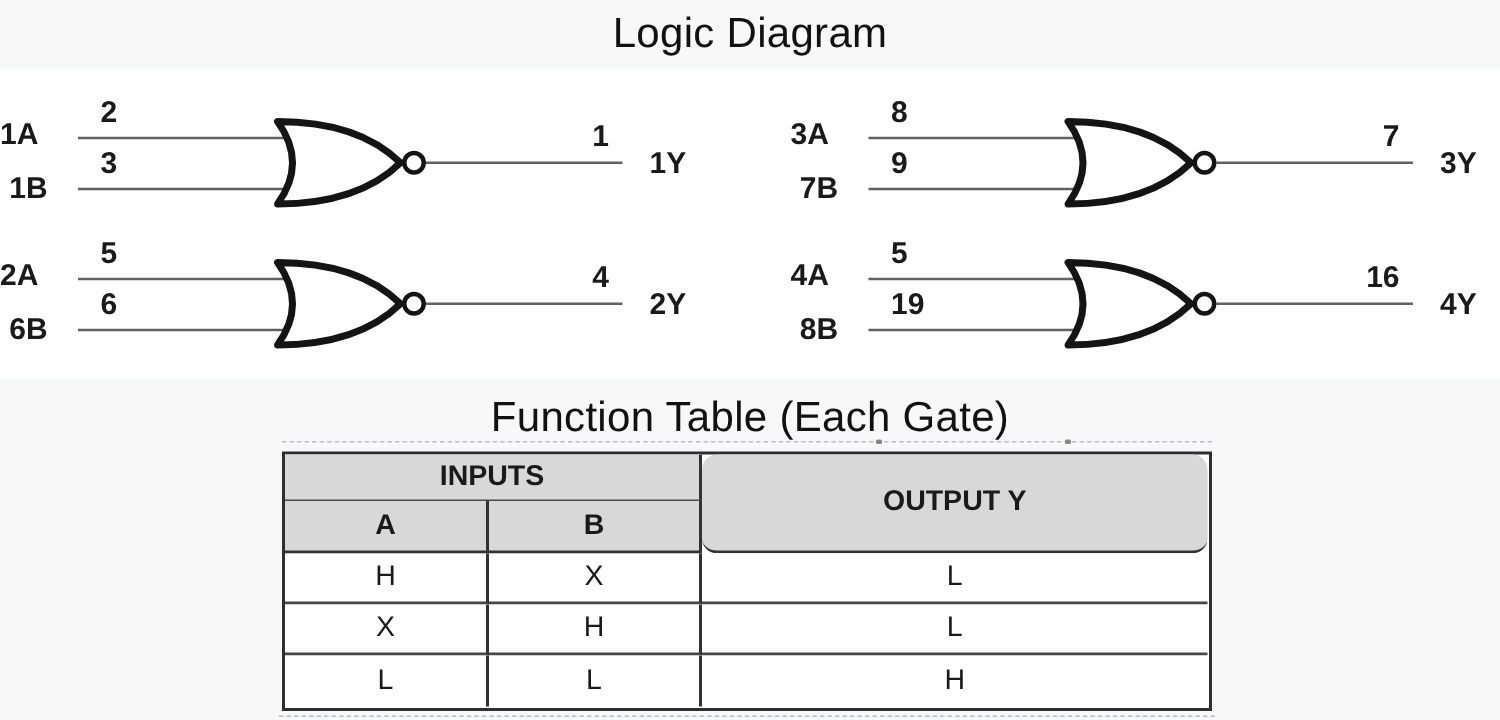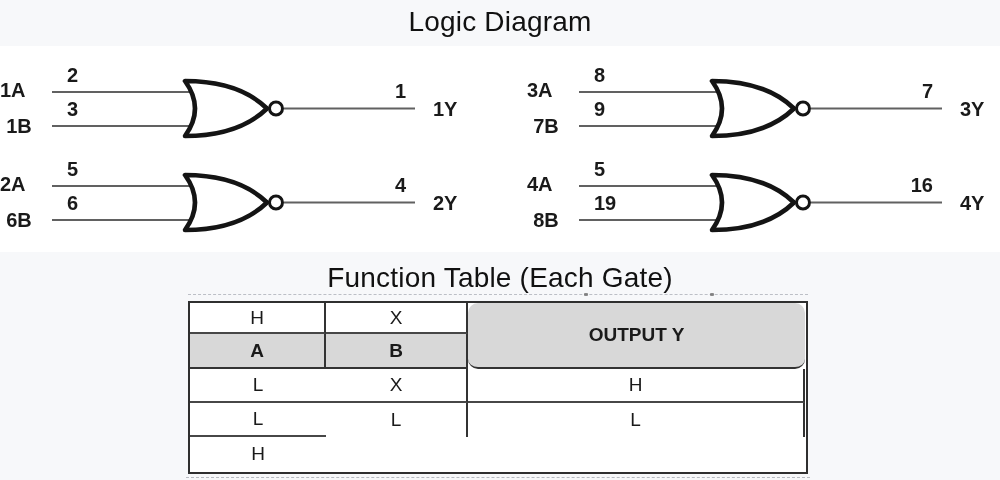--- a/index.html
+++ b/index.html
@@ -144,20 +144,21 @@
 </div>
 
 <div class="main-title table-title">Function Table (Each Gate)</div>
 
 <div class="artifact dash-top"></div>
 <div class="artifact dot dot1"></div>
 <div class="artifact dot dot2"></div>
 <div class="artifact dash-bottom"></div>
 
 <div class="ft">
+  <div class="cell hdr c-inputs">INPUTS</div>
   <div class="cell hdr c-output">OUTPUT Y</div>
   <div class="cell hdr c-a">A</div>
   <div class="cell hdr c-b">B</div>
 
   <div class="cell dc v1 bb">H</div>
   <div class="cell dc v1 bb">X</div>
   <div class="cell dc bb">L</div>
 
   <div class="cell dc v1 bb">X</div>
   <div class="cell dc v1 bb">H</div>

